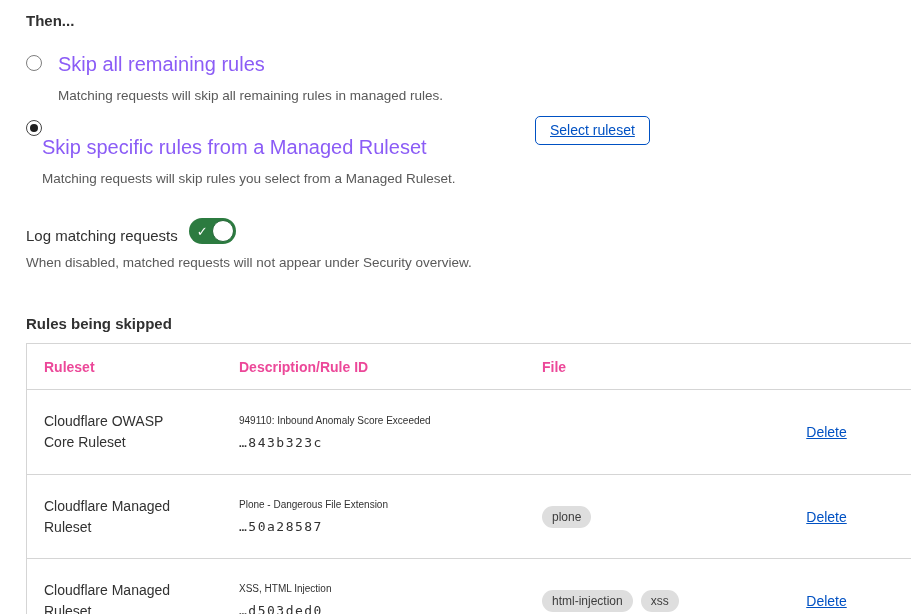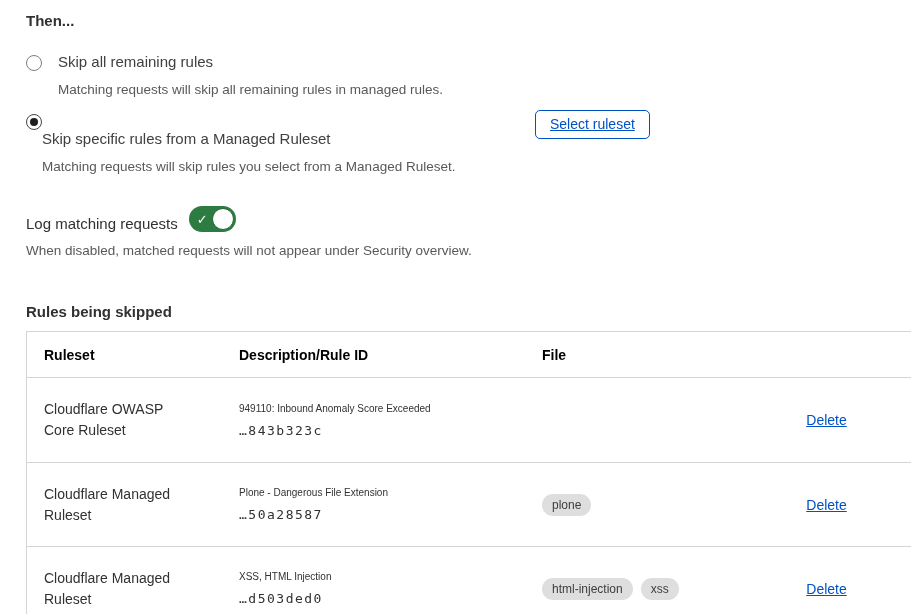--- a/index.html
+++ b/index.html
@@ -21,21 +21,21 @@
   .radio {
     width:16px; height:16px; border:1px solid #7e7e7e; border-radius:50%;
     background:#fff; flex:0 0 16px; margin-top:2px; position:relative; cursor:pointer;
   }
   .radio.selected { border-color:#444; }
   .radio.selected::after {
     content:""; position:absolute; left:3px; top:3px; width:8px; height:8px;
     border-radius:50%; background:#1f1f1f;
   }
   .option-text { margin-left:16px; }
-  .option-label { font-size:15px; color:#404040; cursor:pointer; }
+  .option-label { font-size:20px; color:#8b5cf6; cursor:pointer; }
   .option-desc { font-size:13.5px; color:#595959; margin-top:12px; }
 
   .select-ruleset-btn {
     position:absolute; left:509px; top:-2px;
     border:1px solid #0051c3; border-radius:5px; background:#fff;
     color:#0051c3; font-size:14px; padding:5px 14px 6px;
     text-decoration:underline; cursor:pointer;
     font-family:"Liberation Sans","DejaVu Sans",sans-serif;
   }
 
@@ -63,21 +63,21 @@
   }
   .trow, .thead {
     display:grid; grid-template-columns:212px 303px 230px 1fr;
     align-items:center;
   }
   .thead { height:46px; border-bottom:1px solid #d5d5d5; }
   .trow { height:84px; }
   .trow + .trow { border-top:1px solid #d5d5d5; }
   .cell { padding-left:0; }
   .cell-ruleset { padding-left:17px; padding-right:45px; }
-  .th { font-size:14px; font-weight:bold; color:#000000; }
+  .th { font-size:14px; font-weight:bold; color:#ec4899; }
   .ruleset-text { font-size:14px; color:#313131; line-height:21px; }
   .desc-line { font-size:10px; color:#313131; }
   .rule-id {
     margin-top:9px; font-family:"DejaVu Sans Mono","Liberation Mono",monospace;
     font-size:13px; letter-spacing:1.5px; color:#313131;
   }
   .tag-pill {
     display:inline-block; background:#dedede; color:#3d3d3d;
     font-size:12px; border-radius:11px; padding:4px 10px; margin-right:8px;
   }

